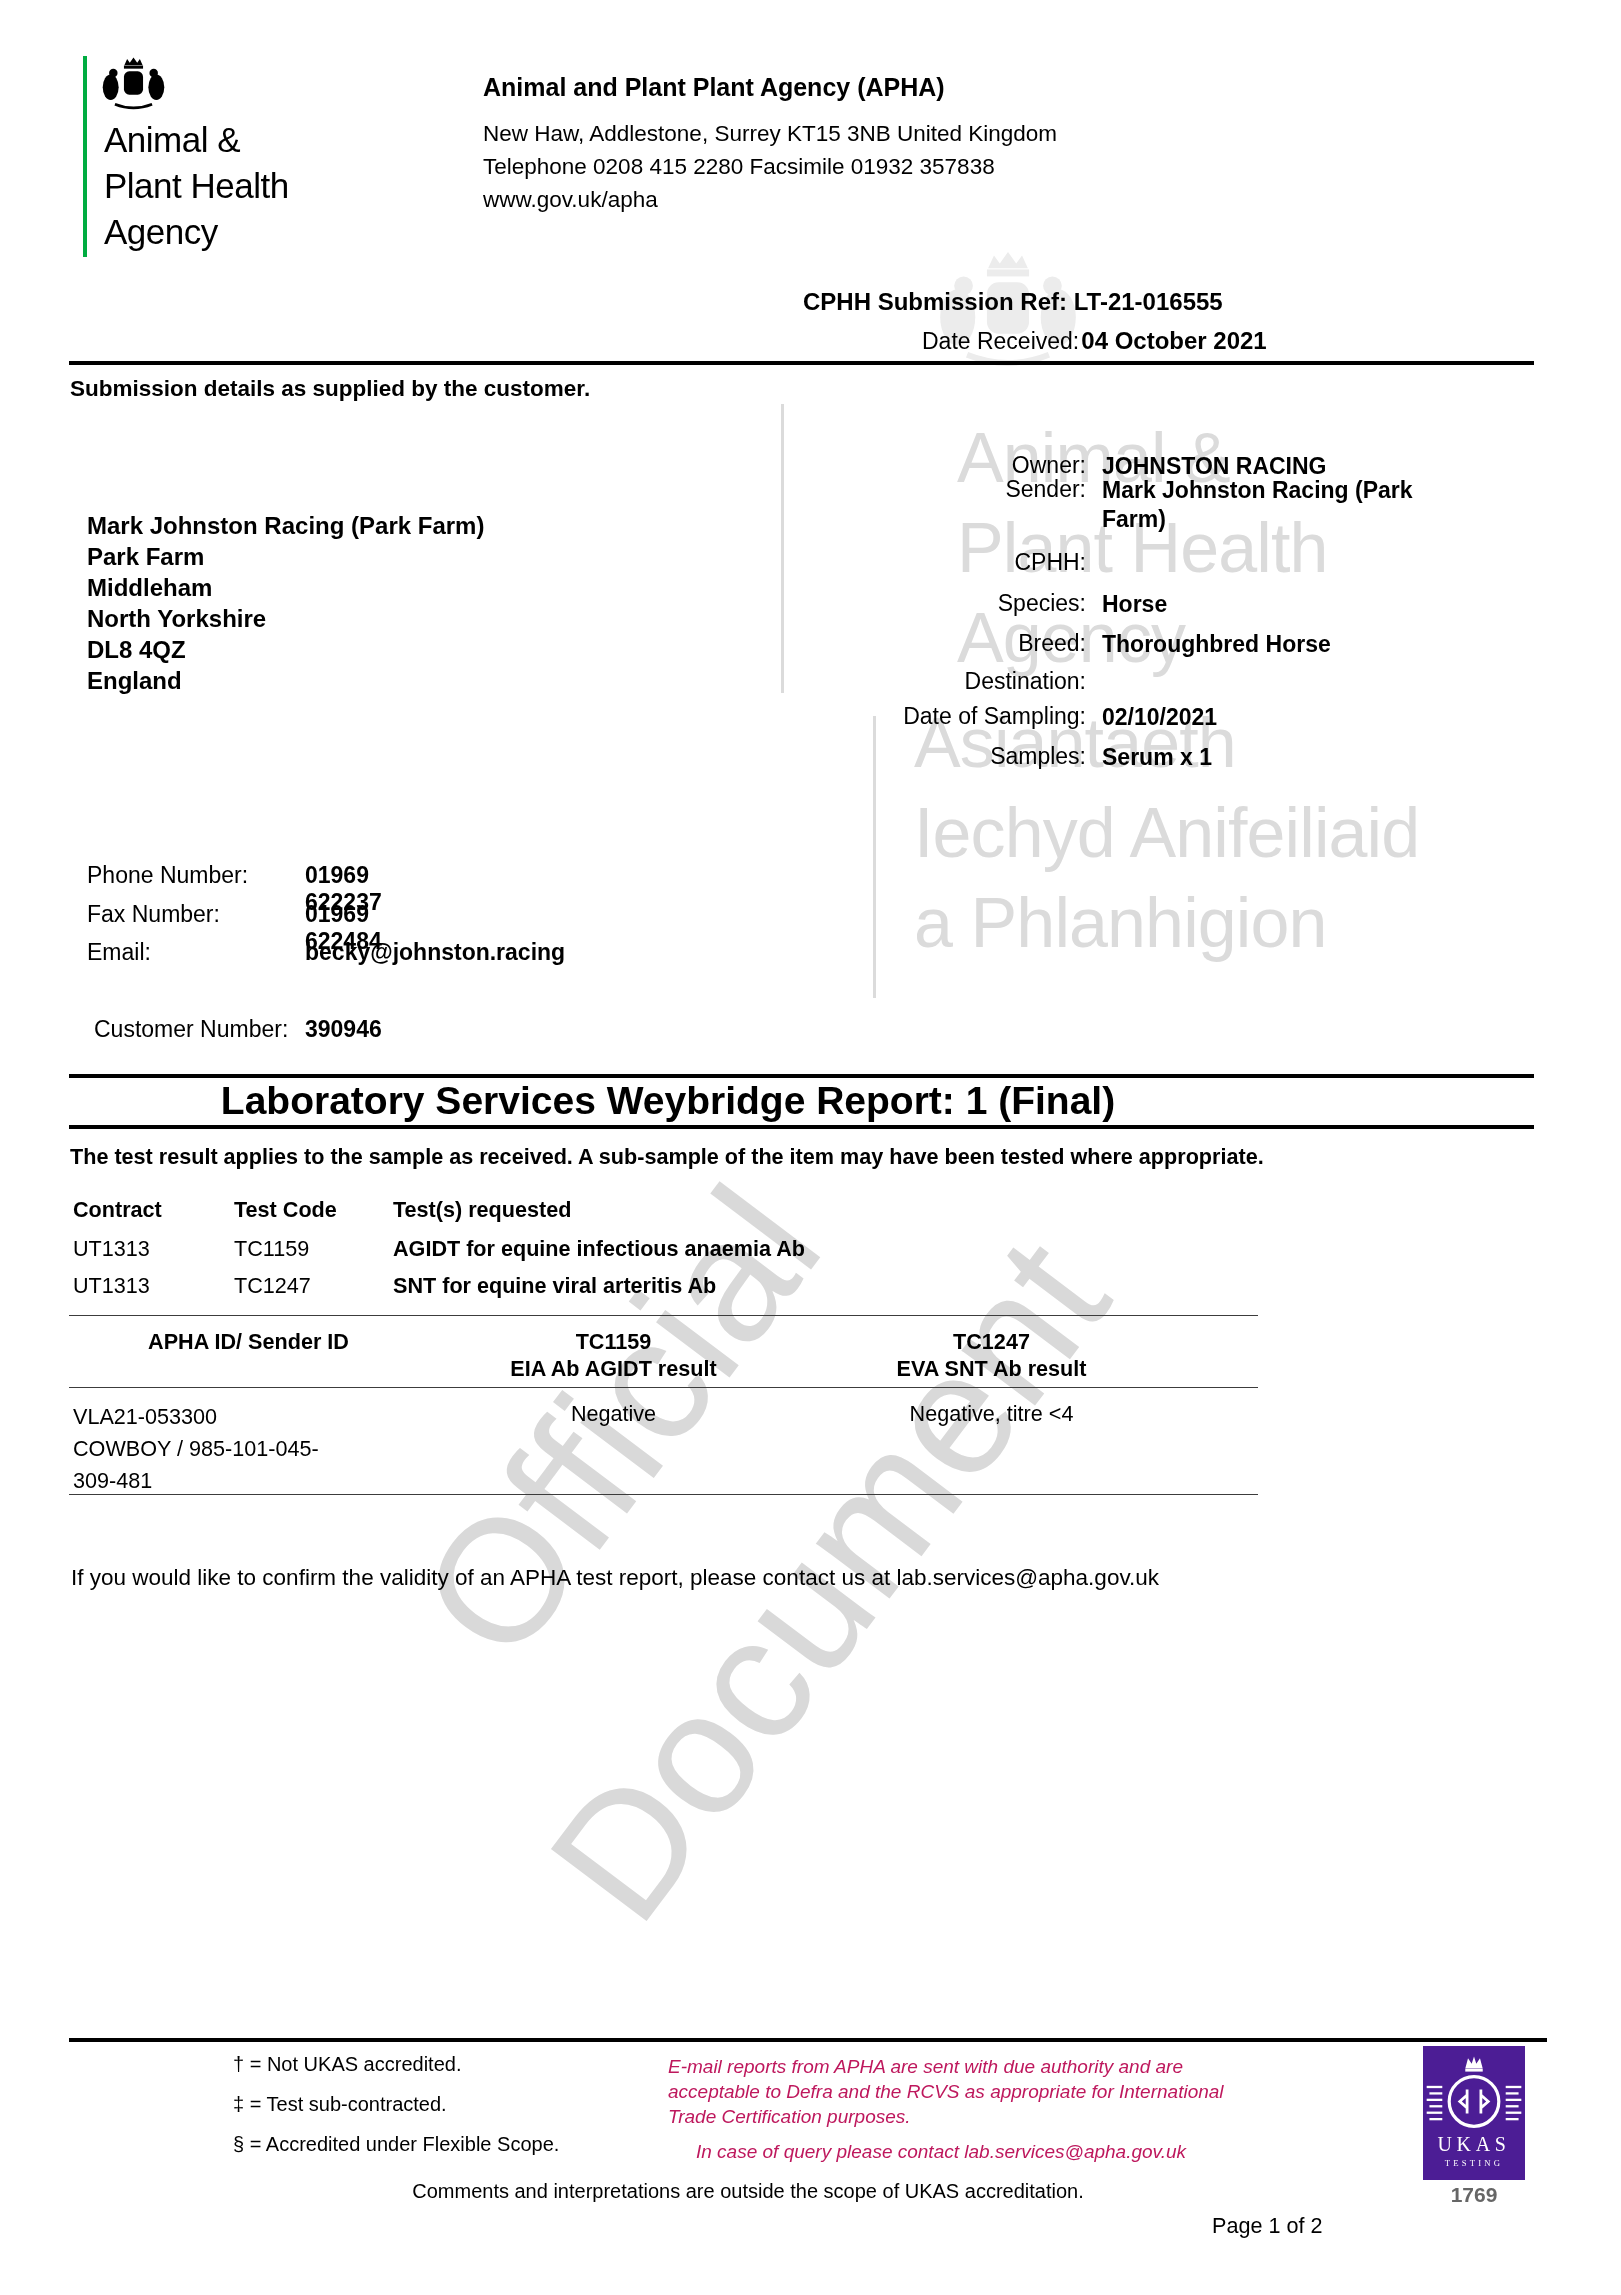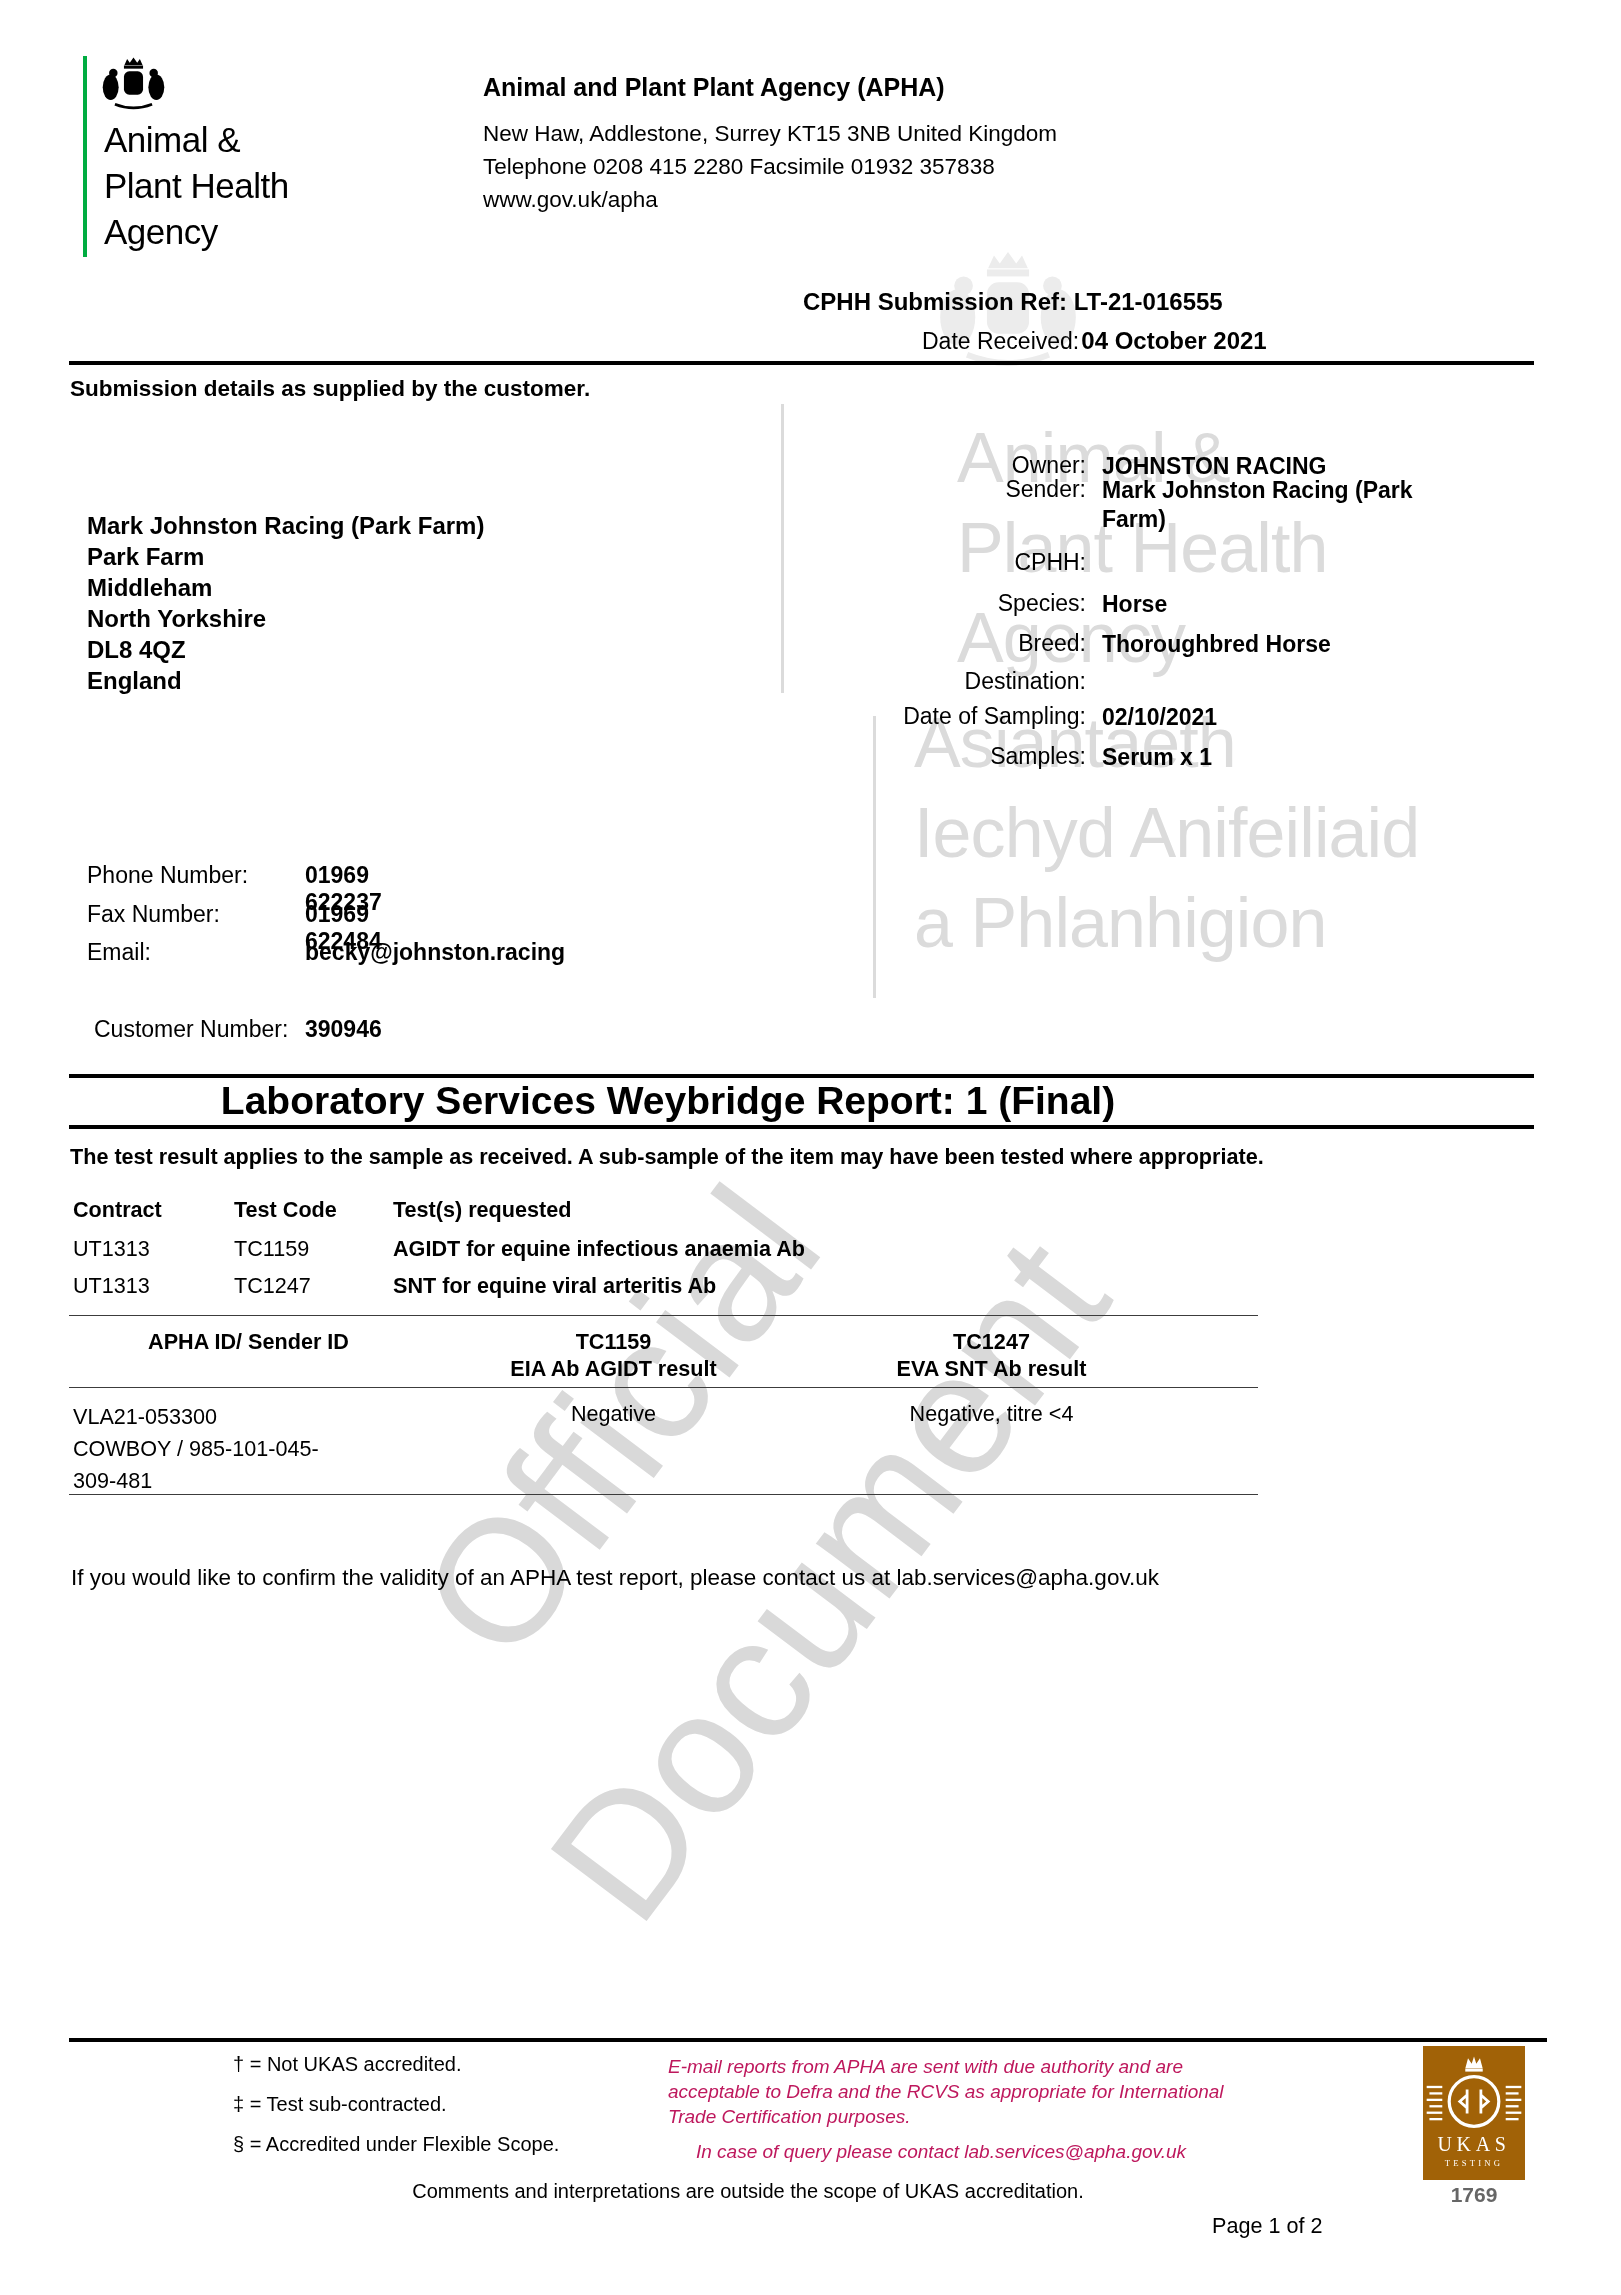--- a/index.html
+++ b/index.html
@@ -45,21 +45,21 @@
   .res-head{font-size:21.6px;font-weight:bold;text-align:center;line-height:27px;}
   .res-cell{font-size:21.6px;}
   .validity{font-size:22.5px;}
 
   
   .fn{font-size:20px;}
   .italic-note{font-size:19px;color:#be185d;font-style:italic;line-height:25px;}
   .comments{font-size:20px;text-align:center;width:918px;}
   .page-num{font-size:21.6px;}
 
-  .ukas-box{position:absolute;left:1423px;top:2046px;width:102px;height:134px;background:#a16207;}
+  .ukas-box{position:absolute;left:1423px;top:2046px;width:102px;height:134px;background:#4c1d95;}
   .ukas-name{position:absolute;left:0;top:87px;width:102px;text-align:center;color:#fff;
              font-family:"Liberation Serif",serif;font-size:20px;letter-spacing:4.6px;}
   .ukas-testing{position:absolute;left:0;top:112px;width:102px;text-align:center;color:#fff;
              font-family:"Liberation Serif",serif;font-size:8.7px;letter-spacing:3.2px;}
   .ukas-number{position:absolute;left:1423px;top:2183px;width:102px;text-align:center;
              font-size:21px;font-weight:bold;color:#666;}
 </style>
 </head>
 <body>
 

